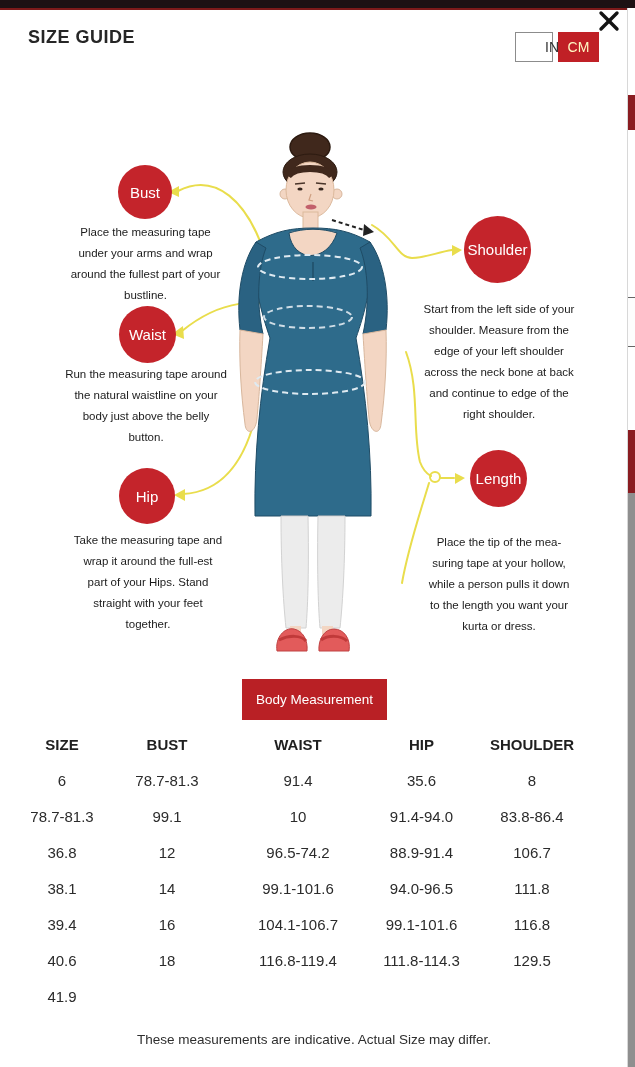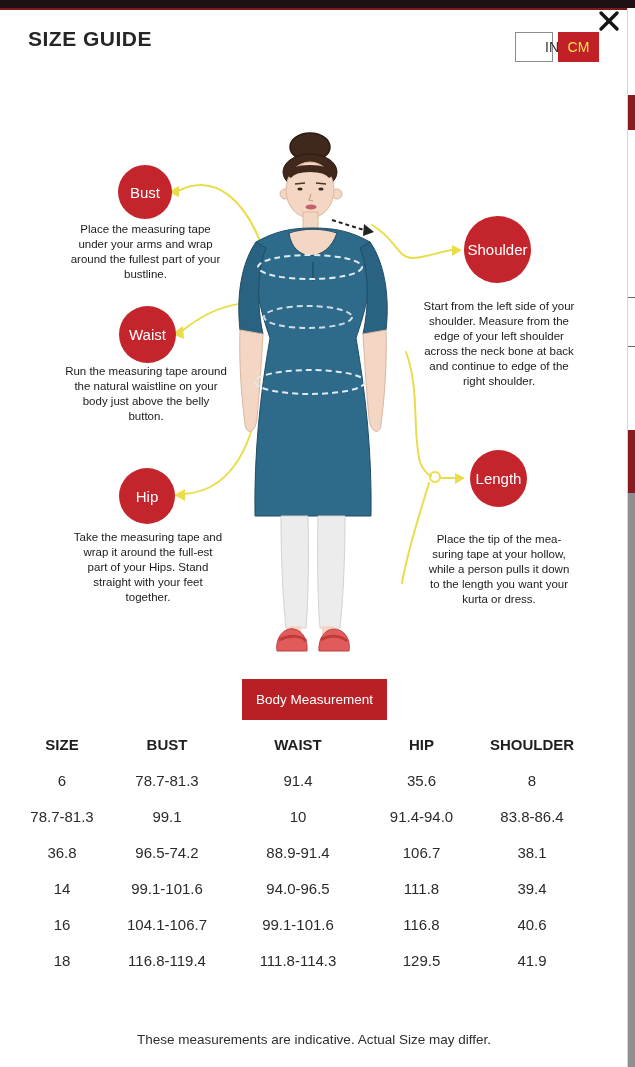--- a/index.html
+++ b/index.html
@@ -11,36 +11,36 @@
 
   
   .edge-strip{position:absolute;top:8px;right:0;width:7px;bottom:0;background:#fff;border-left:1px solid #d8d8d8;z-index:6;}
   .edge-seg{position:absolute;left:0;right:0;}
   .edge-maroon1{top:87px;height:35px;background:#8a1c21;}
   .edge-boxfrag{top:289px;height:48px;background:#fdfdfd;border-top:1px solid #666;border-bottom:1px solid #666;}
   .edge-maroon2{top:422px;height:63px;background:#8a1c21;}
   .edge-gray{top:485px;bottom:0;background:#8f8f8f;}
 
   
-  .title{position:absolute;left:28px;top:27px;font-size:21px;font-weight:800;letter-spacing:.5px;color:#262626;}
+  .title{position:absolute;left:28px;top:27px;font-size:18px;font-weight:800;letter-spacing:.5px;color:#262626;}
   .close-btn{position:absolute;left:597px;top:9px;width:24px;height:24px;cursor:pointer;z-index:7;}
   .unit-toggle{position:absolute;left:515px;top:32px;display:flex;gap:5px;z-index:7;}
   .unit-btn{height:30px;display:flex;align-items:center;justify-content:center;font-size:14px;cursor:pointer;box-sizing:border-box;}
   .unit-in{width:31px;background:#fff;border:1px solid #8c8c8c;color:#333;padding-left:36px;}
-  .unit-cm{width:41px;background:#c02026;border:1px solid #c02026;color:#fde047;}
+  .unit-cm{width:41px;background:#c02026;border:1px solid #c02026;color:#fef9c3;}
 
   
   .diagram-svg{position:absolute;left:0;top:0;width:635px;height:1067px;z-index:1;pointer-events:none;}
   .badge{position:absolute;border-radius:50%;background:#c4242b;color:#fff;display:flex;align-items:center;justify-content:center;font-size:15px;z-index:2;}
   .badge-bust{left:118px;top:165px;width:54px;height:54px;}
   .badge-waist{left:119px;top:306px;width:57px;height:57px;}
   .badge-hip{left:119px;top:468px;width:56px;height:56px;}
   .badge-shoulder{left:464px;top:216px;width:67px;height:67px;}
   .badge-length{left:470px;top:450px;width:57px;height:57px;}
-  .desc{position:absolute;text-align:center;font-size:11.5px;line-height:15px;color:#1b1b1b;z-index:2;}
+  .desc{position:absolute;text-align:center;font-size:11.5px;line-height:21px;color:#1b1b1b;z-index:2;}
   .desc-bust{left:68px;top:222px;width:155px;}
   .desc-waist{left:64px;top:364px;width:164px;}
   .desc-hip{left:72px;top:530px;width:152px;}
   .desc-shoulder{left:420px;top:299px;width:158px;}
   .desc-length{left:426px;top:532px;width:146px;}
 
   
   .bm-btn{position:absolute;left:242px;top:679px;width:145px;height:41px;background:#b92025;color:#fff;font-size:13.5px;display:flex;align-items:center;justify-content:center;z-index:2;cursor:pointer;}
 
   
@@ -173,20 +173,21 @@
 
     <div class="cell">8</div>
     <div class="cell">78.7-81.3</div>
     <div class="cell">99.1</div>
 
     <div class="cell">10</div>
     <div class="cell">91.4-94.0</div>
     <div class="cell">83.8-86.4</div>
     <div class="cell">36.8</div>
 
+    <div class="cell">12</div>
     <div class="cell">96.5-74.2</div>
     <div class="cell">88.9-91.4</div>
     <div class="cell">106.7</div>
     <div class="cell">38.1</div>
 
     <div class="cell">14</div>
     <div class="cell">99.1-101.6</div>
     <div class="cell">94.0-96.5</div>
     <div class="cell">111.8</div>
     <div class="cell">39.4</div>

